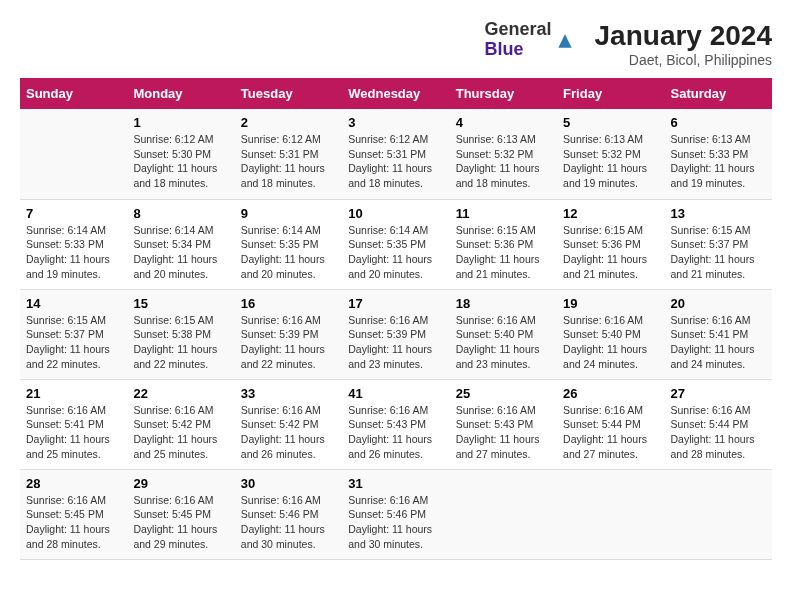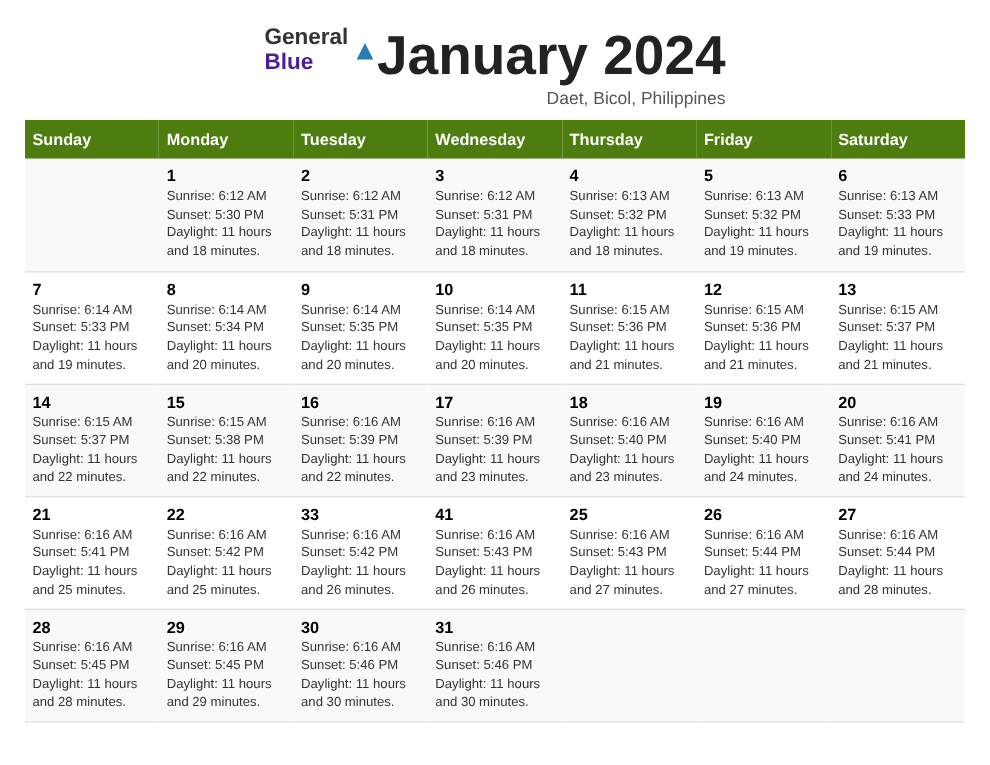--- a/index.html
+++ b/index.html
@@ -5,23 +5,24 @@
     * { box-sizing: border-box; margin: 0; padding: 0; }
     body {
       font-family: Arial, sans-serif;
       background: #fff;
       width: 792px;
       min-height: 612px;
       padding: 20px;
     }
     .header {
       display: flex;
-      justify-content: center;
+      justify-content: flex-end;
       align-items: flex-start;
       margin-bottom: 10px;
+      gap: 20px;
     }
     .logo {
       display: flex;
       align-items: center;
     }
     .logo-text {
       display: flex;
       flex-direction: column;
       font-size: 18px;
       font-weight: bold;
@@ -32,35 +33,35 @@
     .logo-icon {
       width: 20px;
       height: 20px;
       margin-left: 3px;
       margin-top: 2px;
     }
     .title-block {
       text-align: right;
     }
     .title-block h1 {
-      font-size: 44px;
+      font-size: 28px;
       font-weight: bold;
       color: #222;
     }
     .title-block p {
       font-size: 14px;
       color: #555;
     }
     table {
       width: 100%;
       border-collapse: collapse;
       font-size: 11px;
     }
     thead tr {
-      background-color: #4d7c0f;
+      background-color: #be185d;
       color: #fff;
     }
     thead th {
       padding: 8px 6px;
       text-align: left;
       font-size: 13px;
       font-weight: bold;
     }
     tbody tr {
       border-bottom: 1px solid #ddd;

